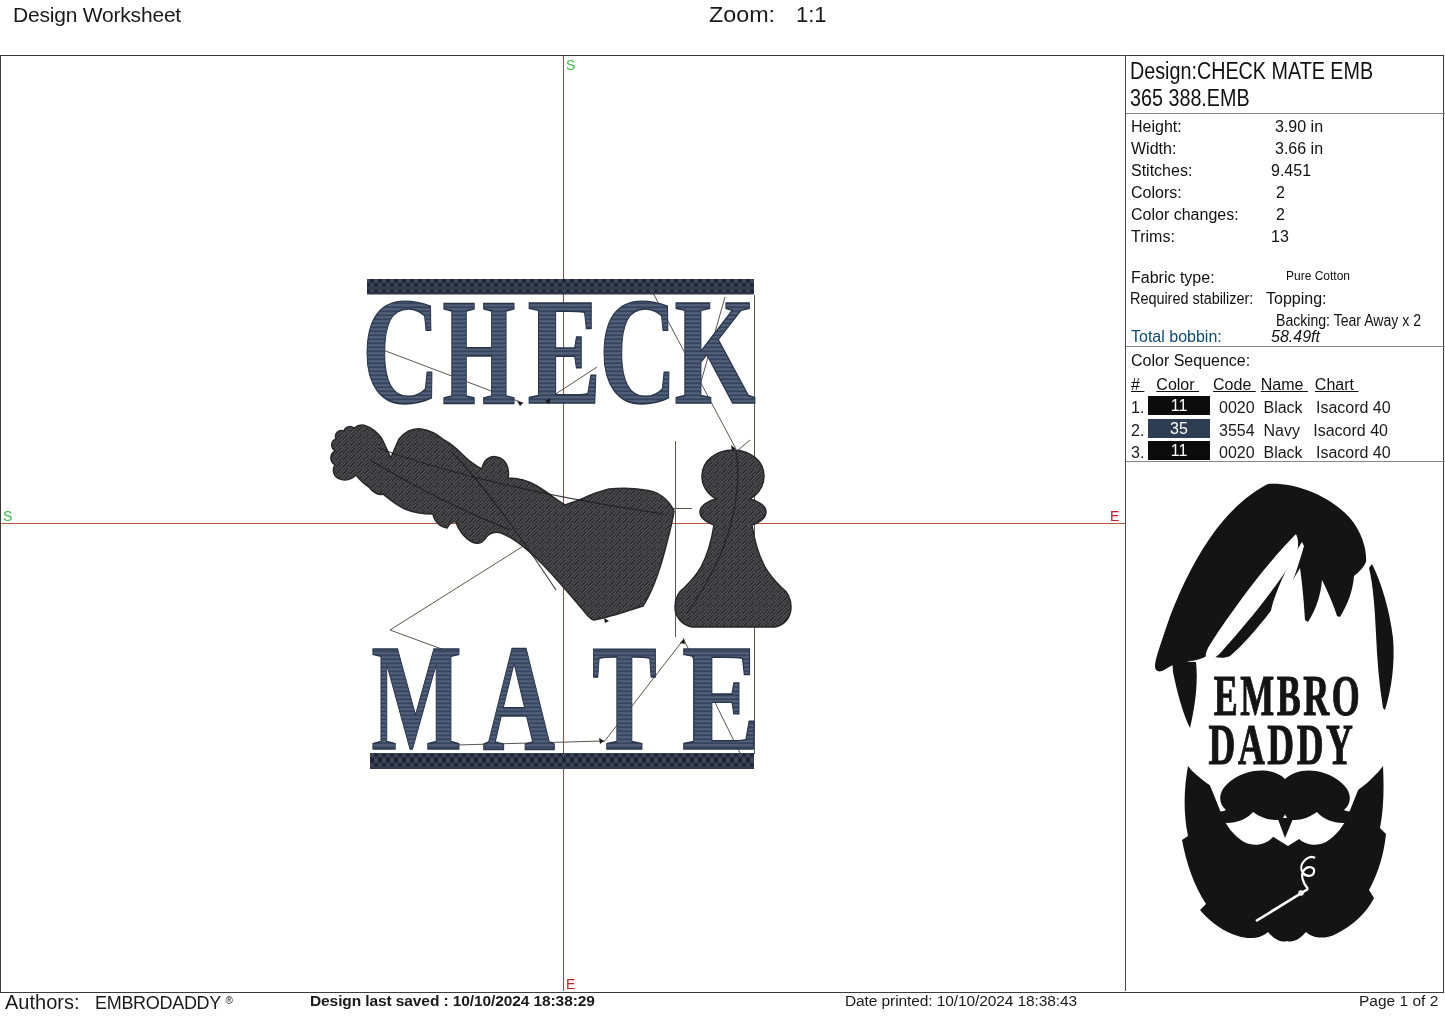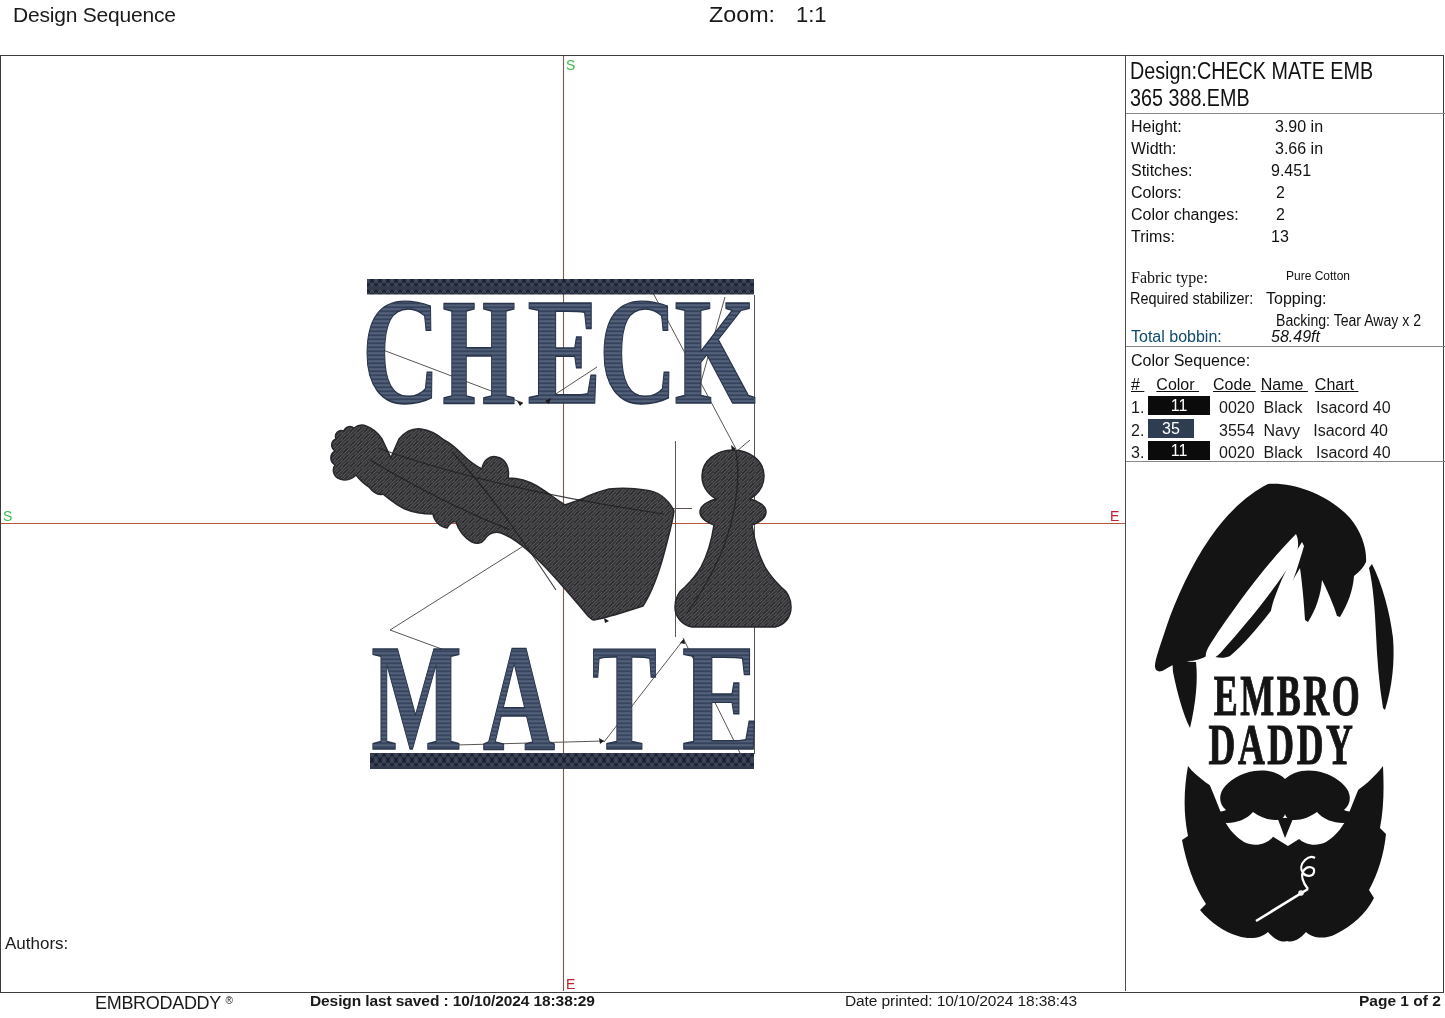--- a/index.html
+++ b/index.html
@@ -3,21 +3,21 @@
 <meta charset="utf-8">
 <style>
   html,body{margin:0;padding:0;background:#fff;}
   body{width:1445px;height:1018px;position:relative;overflow:hidden;
        font-family:"Liberation Sans",sans-serif;color:#1a1a1a;}
   .abs{position:absolute;}
 </style>
 </head>
 <body>
 
-<div class="abs" style="left:13px;top:3px;font-size:21px;letter-spacing:-0.2px;">Design Sequence</div>
+<div class="abs" style="left:13px;top:3px;font-size:21px;letter-spacing:-0.2px;">Design Worksheet</div>
 
 <div class="abs" style="left:709px;top:2px;font-size:22px;transform:scaleX(1.06);transform-origin:left top;">Zoom:</div>
 
 <div class="abs" style="left:796px;top:2px;font-size:22px;">1:1</div>
 
 <div class="abs" style="left:0px;top:55px;width:1442px;height:935.5px;border:1.5px solid #3c3c3c;"></div>
 
 <div class="abs" style="left:1125px;top:55px;width:1px;height:936px;background:#4a4a4a;"></div>
 
 <div class="abs" style="left:1130px;top:58px;width:400px;font-size:23.5px;line-height:26.5px;color:#111;transform:scaleX(0.84);transform-origin:left top;">Design:CHECK MATE EMB<br>365 388.EMB</div>
@@ -25,21 +25,21 @@
 <div class="abs" style="left:1126px;top:113px;width:319px;height:1px;background:#888;"></div>
 
 <div class="abs" style="left:1131px;top:115.5px;font-size:16px;line-height:22px;color:#111;">
 Height:<br>Width:<br>Stitches:<br>Colors:<br>Color changes:<br>Trims:
 </div>
 
 <div class="abs" style="left:1271px;top:115.5px;font-size:16px;line-height:22px;color:#111;">
 <span style="margin-left:4px">3.90 in</span><br><span style="margin-left:4px">3.66 in</span><br>9.451<br><span style="margin-left:5px">2</span><br><span style="margin-left:5px">2</span><br>13
 </div>
 
-<div class="abs" style="left:1131px;top:268.5px;font-size:16px;color:#111;font-family:Liberation Serif, serif;">Fabric type:</div>
+<div class="abs" style="left:1131px;top:268.5px;font-size:16px;color:#111;">Fabric type:</div>
 <div class="abs" style="left:1270px;top:268.5px;font-size:12px;color:#111;margin-left:16px;">Pure Cotton</div>
 
 <div class="abs" style="left:1130px;top:290px;font-size:16px;color:#111;transform:scaleX(0.9);transform-origin:left top;">Required stabilizer:</div>
 <div class="abs" style="left:1266px;top:290px;font-size:16px;color:#111;">Topping:</div>
 
 <div class="abs" style="left:1276px;top:311.5px;font-size:16px;color:#111;transform:scaleX(0.88);transform-origin:left top;">Backing: Tear Away x 2</div>
 
 <div class="abs" style="left:1131px;top:327.5px;font-size:16px;color:#0c4a6e;">Total bobbin:</div>
 <div class="abs" style="left:1271px;top:327.5px;font-size:16px;color:#111;font-style:italic;">58.49ft</div>
 
@@ -52,41 +52,41 @@
 </div>
 
 <div class="abs" style="left:1131px;top:399px;font-size:16px;">1.</div>
 
 <div class="abs" style="left:1148px;top:396px;width:62px;height:19px;background:#0b0b0b;color:#fff;font-size:16px;text-align:center;line-height:19px;">11</div>
 
 <div class="abs" style="left:1219px;top:399px;font-size:16px;">0020&nbsp; Black&nbsp;&nbsp; Isacord 40</div>
 
 <div class="abs" style="left:1131px;top:421.5px;font-size:16px;">2.</div>
 
-<div class="abs" style="left:1148px;top:418.5px;width:46px;height:19px;background:#2e3d52;color:#fff;font-size:16px;text-align:center;line-height:19px;">35</div>
+<div class="abs" style="left:1148px;top:418.5px;width:62px;height:19px;background:#2e3d52;color:#fff;font-size:16px;text-align:center;line-height:19px;">35</div>
 
 <div class="abs" style="left:1219px;top:421.5px;font-size:16px;">3554&nbsp; Navy&nbsp;&nbsp; Isacord 40</div>
 
 <div class="abs" style="left:1131px;top:444px;font-size:16px;">3.</div>
 
 <div class="abs" style="left:1148px;top:441px;width:62px;height:19px;background:#0b0b0b;color:#fff;font-size:16px;text-align:center;line-height:19px;">11</div>
 
 <div class="abs" style="left:1219px;top:444px;font-size:16px;">0020&nbsp; Black&nbsp;&nbsp; Isacord 40</div>
 
 <div class="abs" style="left:1126px;top:461px;width:319px;height:1px;background:#888;"></div>
 
-<div class="abs" style="left:5px;top:934px;font-size:17px;">Authors:</div>
+<div class="abs" style="left:5px;top:991px;font-size:20px;">Authors:</div>
 
 <div class="abs" style="left:95px;top:993px;font-size:18px;letter-spacing:-0.3px;">EMBRODADDY <span style="font-size:10px;vertical-align:5px;">®</span></div>
 
 <div class="abs" style="left:310px;top:992px;font-size:15.5px;letter-spacing:-0.1px;font-weight:bold;">Design last saved : 10/10/2024 18:38:29</div>
 
 <div class="abs" style="left:845px;top:992px;font-size:15.5px;letter-spacing:-0.1px;">Date printed: 10/10/2024 18:38:43</div>
 
-<div class="abs" style="left:1359px;top:992px;font-size:15.5px;font-weight:bold;">Page 1 of 2</div>
+<div class="abs" style="left:1359px;top:992px;font-size:15.5px;">Page 1 of 2</div>
 
 <svg class="abs" style="left:0;top:0;" width="1445" height="1018" viewBox="0 0 1445 1018">
   <defs>
     <pattern id="bandtex" width="8" height="16" patternUnits="userSpaceOnUse">
       <rect width="8" height="16" fill="#323a4b"></rect>
       <path d="M0 2 L4 8 L8 2 M0 14 L4 8 L8 14" stroke="#121827" stroke-width="1.2" fill="none"></path>
       <path d="M0 8 L4 2 L8 8 M0 8 L4 14 L8 8" stroke="#4a5468" stroke-width="0.8" fill="none"></path>
     </pattern>
     <pattern id="lettex" width="6" height="4" patternUnits="userSpaceOnUse">
       <rect width="6" height="4" fill="#46536d"></rect>

